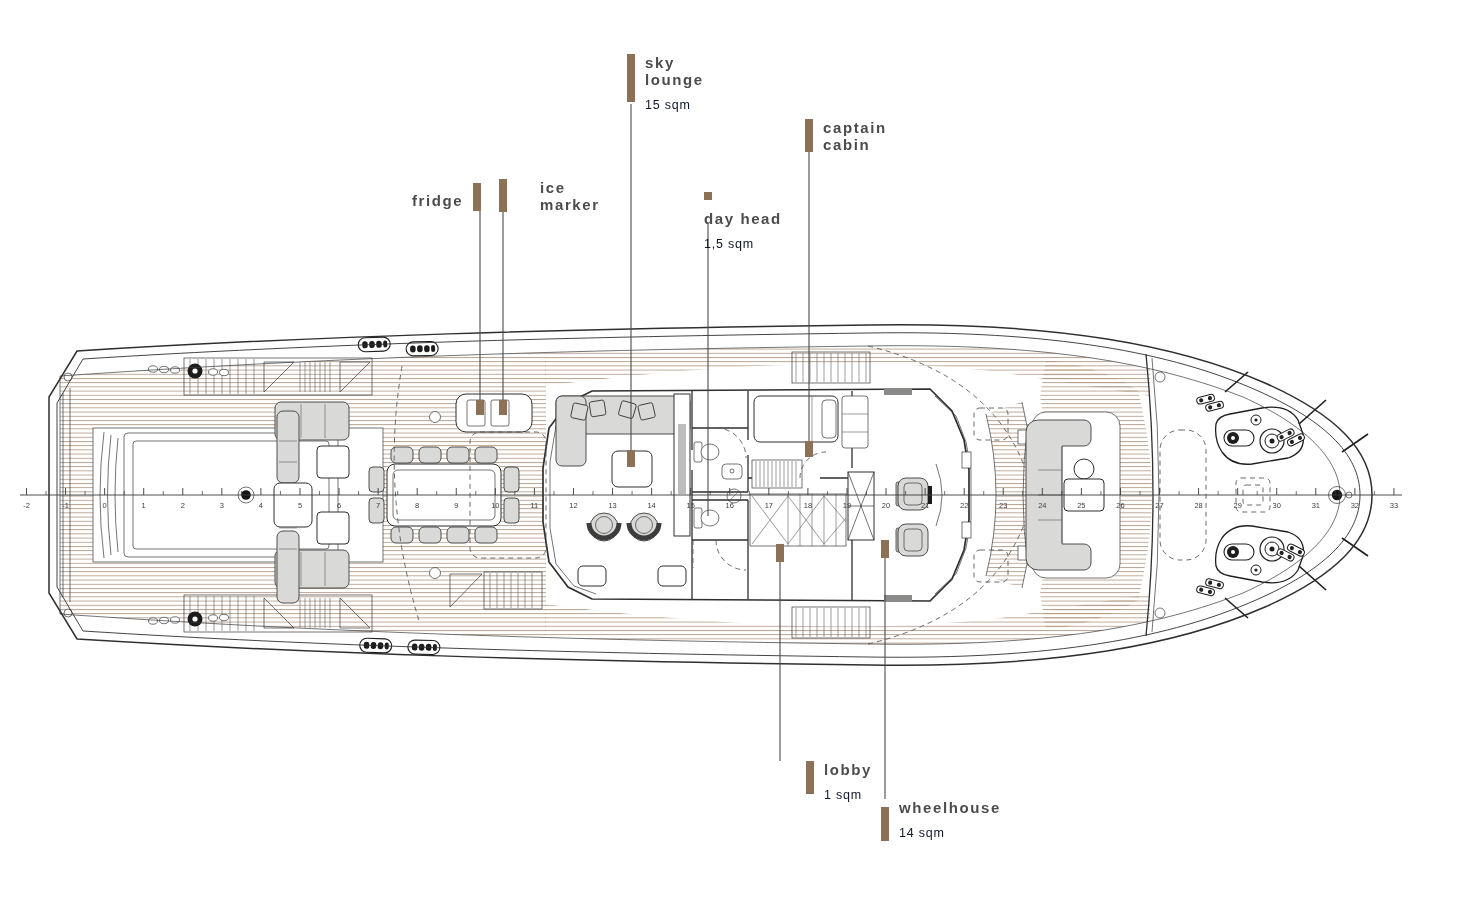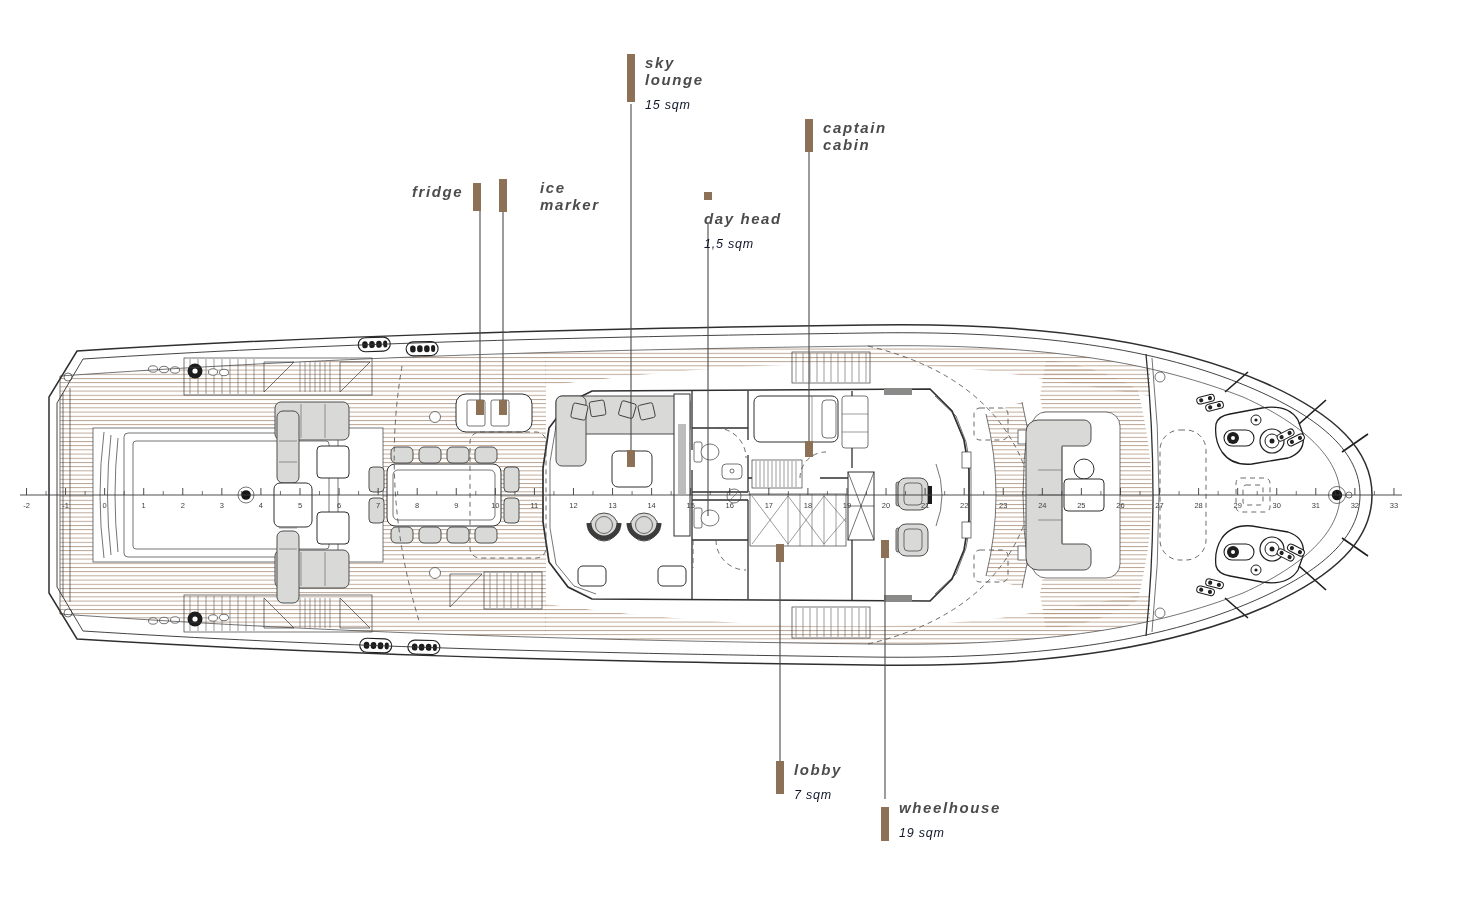--- a/index.html
+++ b/index.html
@@ -1,25 +1,25 @@
 <!DOCTYPE html>
 <html><head>
 <meta charset="utf-8">
 <style>
   html,body{margin:0;padding:0;background:#ffffff;}
   .stage{position:relative;width:1458px;height:900px;background:#fff;overflow:hidden;
          font-family:"Liberation Sans", sans-serif;}
   .stage svg{position:absolute;left:0;top:0;}
-  .callout{position:absolute;display:flex;align-items:flex-start;gap:10px;font-style:italic;}
+  .callout{position:absolute;display:flex;align-items:flex-start;gap:10px;}
   .callout.rev{flex-direction:row;}
   .marker-bar{width:8px;background:#8d7156;flex:0 0 8px;}
   .c-txt{display:flex;flex-direction:column;}
   .c-title{font-weight:bold;font-size:15px;line-height:17px;letter-spacing:1.6px;color:#4c4c4c;}
   .c-sub{font-size:12.5px;line-height:15px;letter-spacing:.8px;color:#0f172a;margin-top:10px;}
-  .rev .c-title{text-align:center;}
+  .rev .c-title{text-align:center;margin-top:9px;}
   
   .ol{fill:none;stroke:#2f2f2f;stroke-width:1.3;}
   .ol2{fill:none;stroke:#3a3a3a;stroke-width:.7;}
   .wf{fill:#ffffff;stroke:#2f2f2f;stroke-width:1;}
   .wf2{fill:#ffffff;stroke:#3a3a3a;stroke-width:.7;}
   .gf{fill:#d9d9d7;stroke:#3c3c3c;stroke-width:.9;}
   .dsh{fill:none;stroke:#5a5a5a;stroke-width:.9;stroke-dasharray:5 4;}
   .thn{stroke:#5a5a5a;stroke-width:.6;}
   .ldr{stroke:#4a4a4a;stroke-width:1.1;}
 </style>
@@ -562,28 +562,28 @@
 </div>
 
 <div class="callout" style="left:805px;top:119px;">
   <div class="marker-bar" style="height: 33px; background: rgb(141, 113, 86);"></div>
   <div class="c-txt">
     <div class="c-title">captain</div>
     <div class="c-title">cabin</div>
   </div>
 </div>
 
-<div class="callout" style="left:776px;top:761px;">
+<div class="callout" style="left:806px;top:761px;">
   <div class="marker-bar" style="height: 33px; background: rgb(141, 113, 86);"></div>
   <div class="c-txt">
     <div class="c-title">lobby</div>
-    <div class="c-sub">7 sqm</div>
+    <div class="c-sub">1 sqm</div>
   </div>
 </div>
 
 <div class="callout" style="left:881px;top:799px;align-items:flex-end;">
   <div class="marker-bar" style="height: 34px; background: rgb(141, 113, 86);"></div>
   <div class="c-txt">
     <div class="c-title">wheelhouse</div>
-    <div class="c-sub">19 sqm</div>
+    <div class="c-sub">14 sqm</div>
   </div>
 </div>
 </div>
 
 </body></html>

